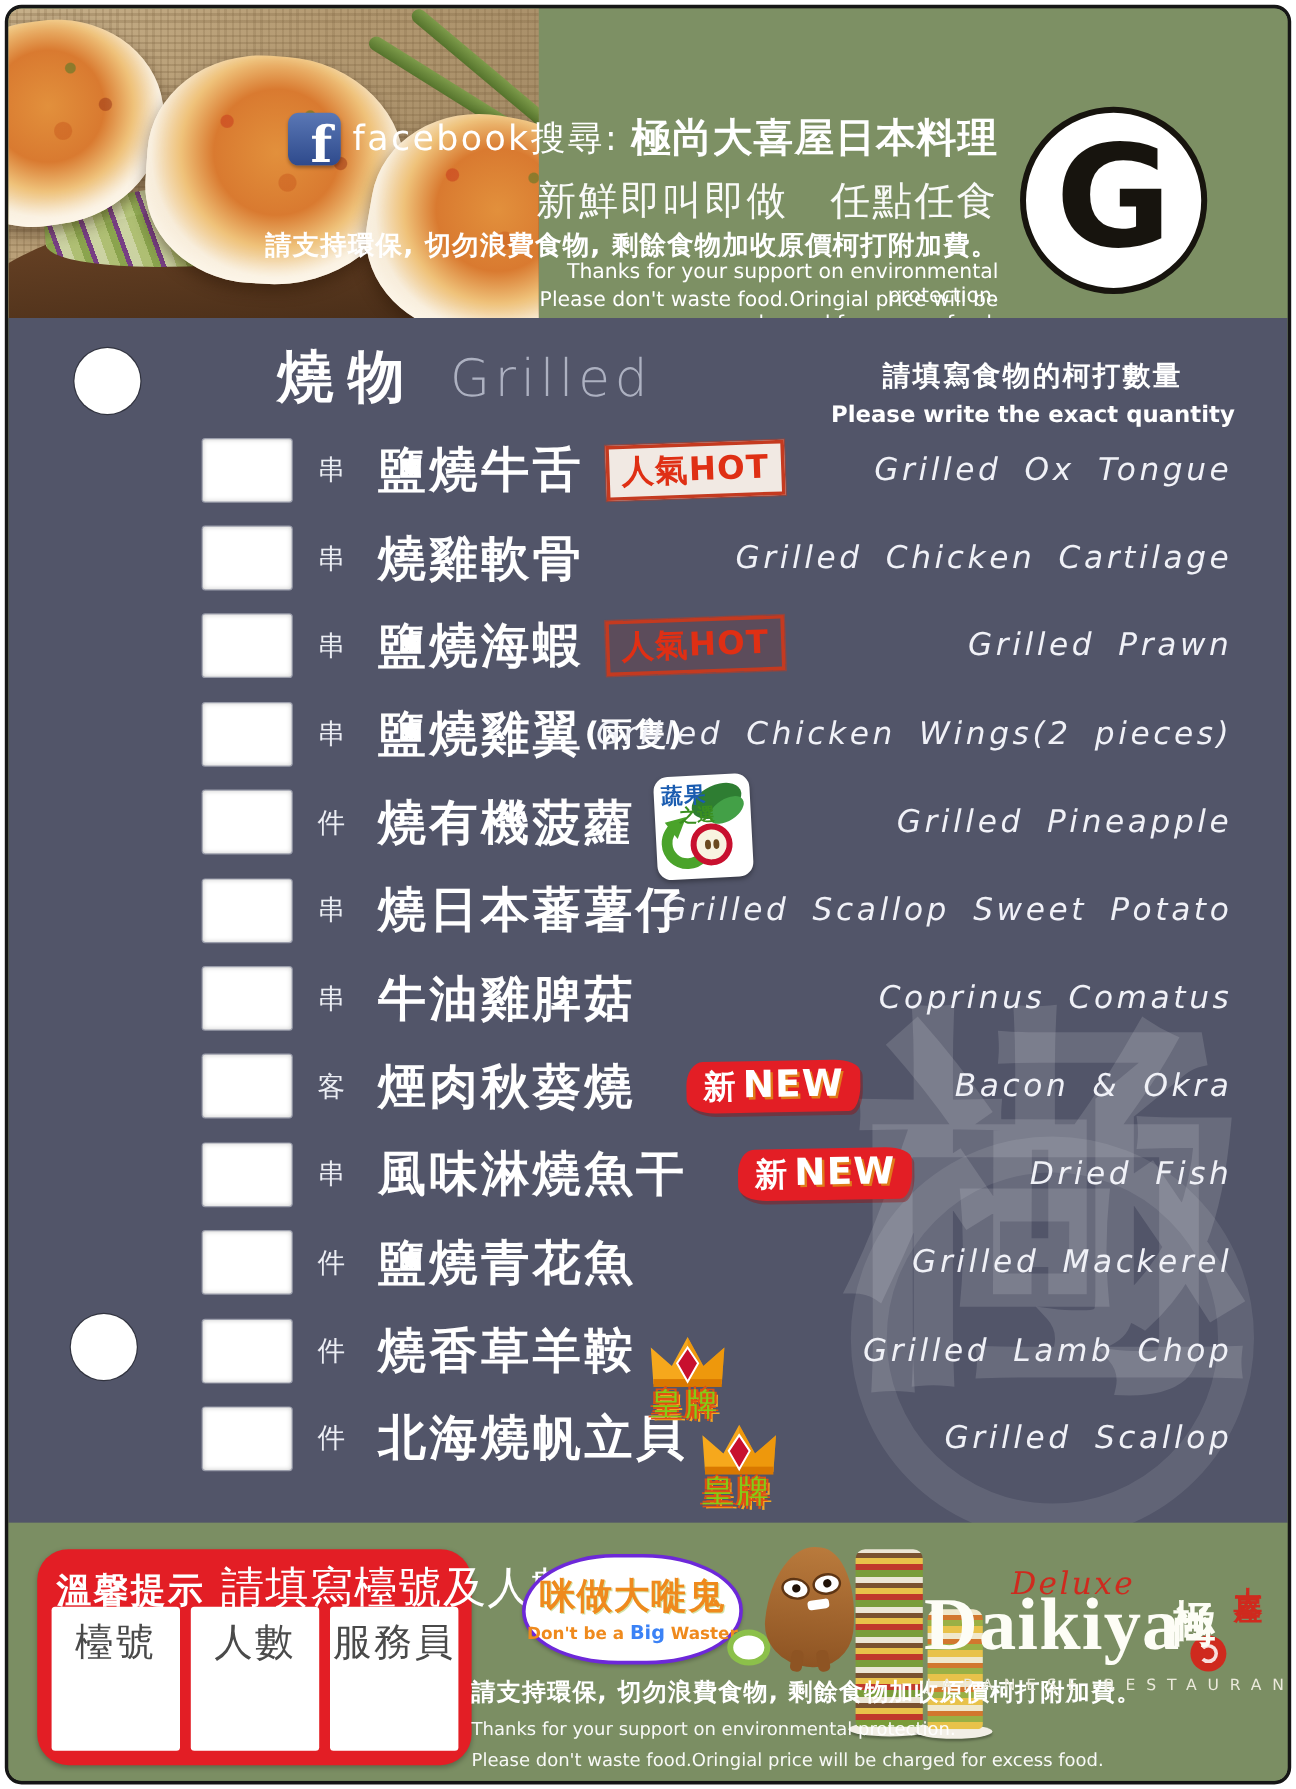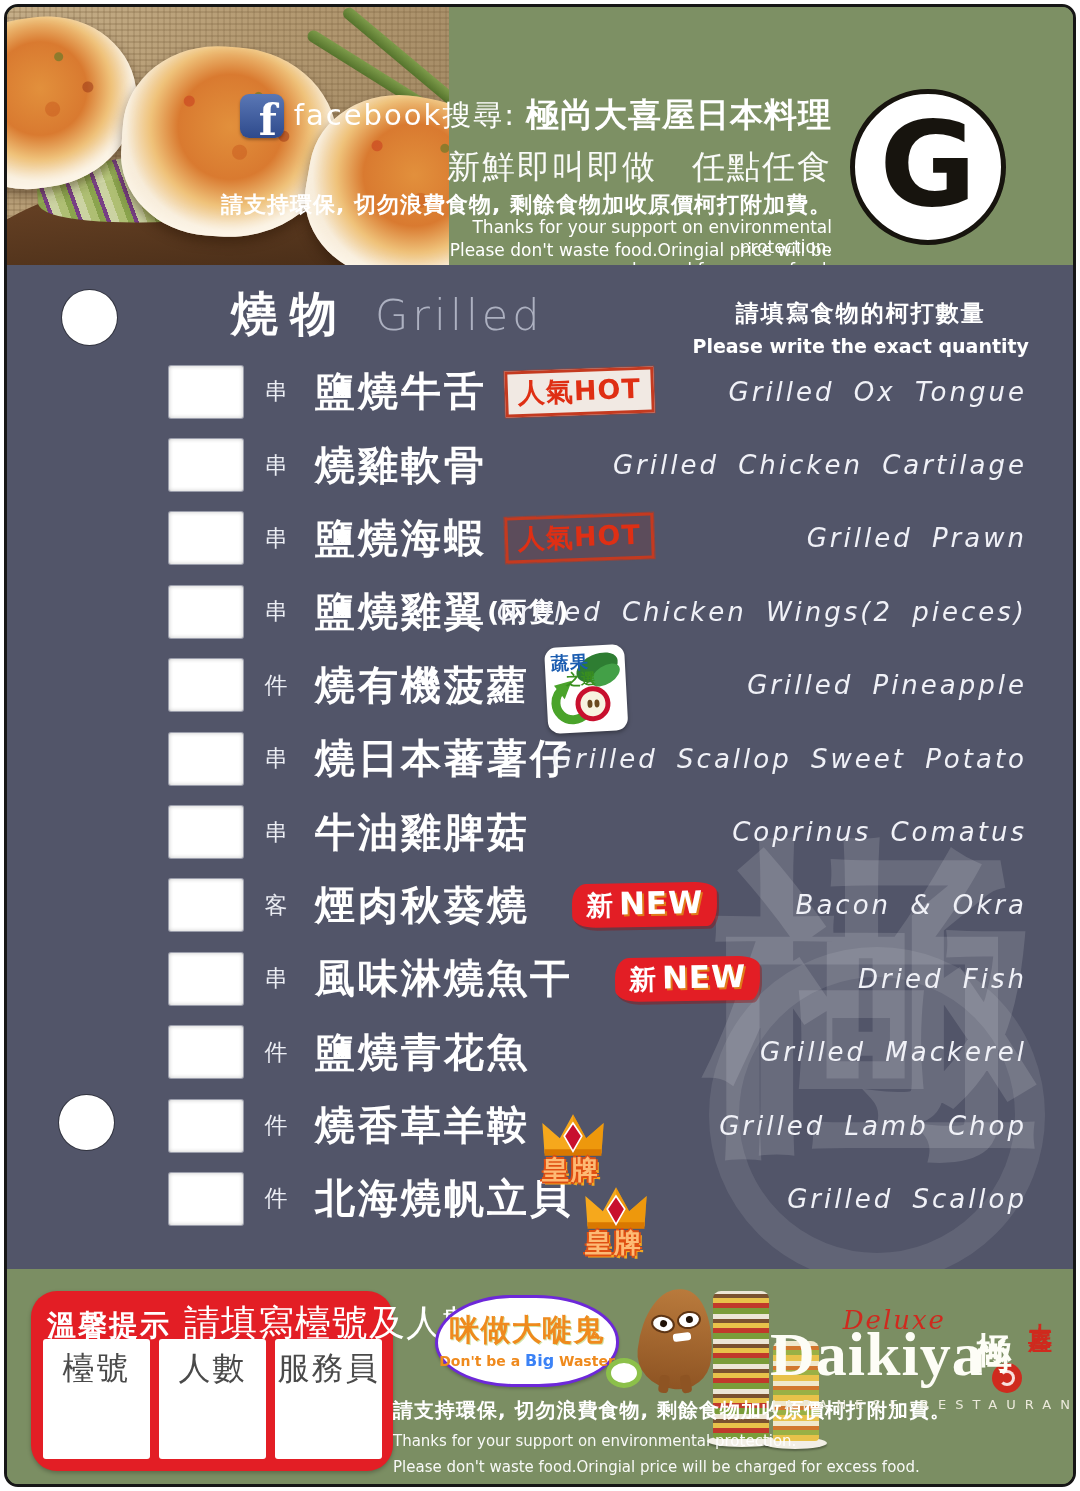--- a/index.html
+++ b/index.html
@@ -82,21 +82,21 @@
   .badge-hot.dark{background:rgba(140,40,25,.18);}
   .badge-new{margin-left:42px;position:relative;padding:2px 14px 4px;transform:rotate(-1deg);white-space:nowrap;
     background:#e31e25;border-radius:14px 22px 10px 24px/20px 10px 22px 12px;box-shadow:2px 3px 0 rgba(150,10,10,.4);}
   .badge-new .nz{font-size:27px;font-weight:bold;color:#fff;}
   .badge-new .ne{font-size:31px;font-weight:bold;color:#fff;margin-left:6px;text-shadow:2px 2px 0 #e07b1a;letter-spacing:1px;}
   .badge-veg{margin-left:16px;position:relative;width:80px;height:86px;flex:none;transform:rotate(-3deg) translateY(4px);}
   .veg-card{position:absolute;inset:0;background:#fff;border-radius:12px;box-shadow:0 2px 4px rgba(0,0,0,.35);}
   .veg-top-txt{position:absolute;left:6px;top:4px;font-size:18px;font-weight:bold;color:#1a5cb0;letter-spacing:1px;z-index:3;}
   .veg-bot-txt{position:absolute;left:20px;top:24px;font-size:15px;font-weight:bold;color:#3a8f1f;z-index:3;}
   .badge-crown{margin-left:10px;position:relative;width:74px;height:60px;flex:none;transform:translateY(16px);z-index:5;}
-  .crown-txt{position:absolute;left:2px;top:40px;font-size:27px;font-weight:bold;color:#fdba74;letter-spacing:2px;white-space:nowrap;
+  .crown-txt{position:absolute;left:2px;top:40px;font-size:27px;font-weight:normal;color:#84cc16;letter-spacing:2px;white-space:nowrap;
     text-shadow:-2px 0 0 #e04f12,2px 0 0 #e04f12,0 -2px 0 #e04f12,0 2px 0 #e04f12,3px 3px 0 #f5a821;}
 
   
   .footer{position:absolute;left:0;top:1262px;width:100%;height:222px;background:#7b8e63;}
   .notice{position:absolute;left:24px;top:22px;width:362px;height:180px;background:#e31e25;border-radius:26px;
     box-shadow:0 2px 4px rgba(0,0,0,.25);}
   .notice-head{position:absolute;left:16px;top:8px;white-space:nowrap;}
   .notice-title{font-size:29px;font-weight:bold;color:#fff;letter-spacing:2px;}
   .notice-text{font-size:36px;color:#fff;letter-spacing:1px;margin-left:8px;}
   .notice-boxes{position:absolute;left:12px;top:48px;display:flex;gap:9px;}

